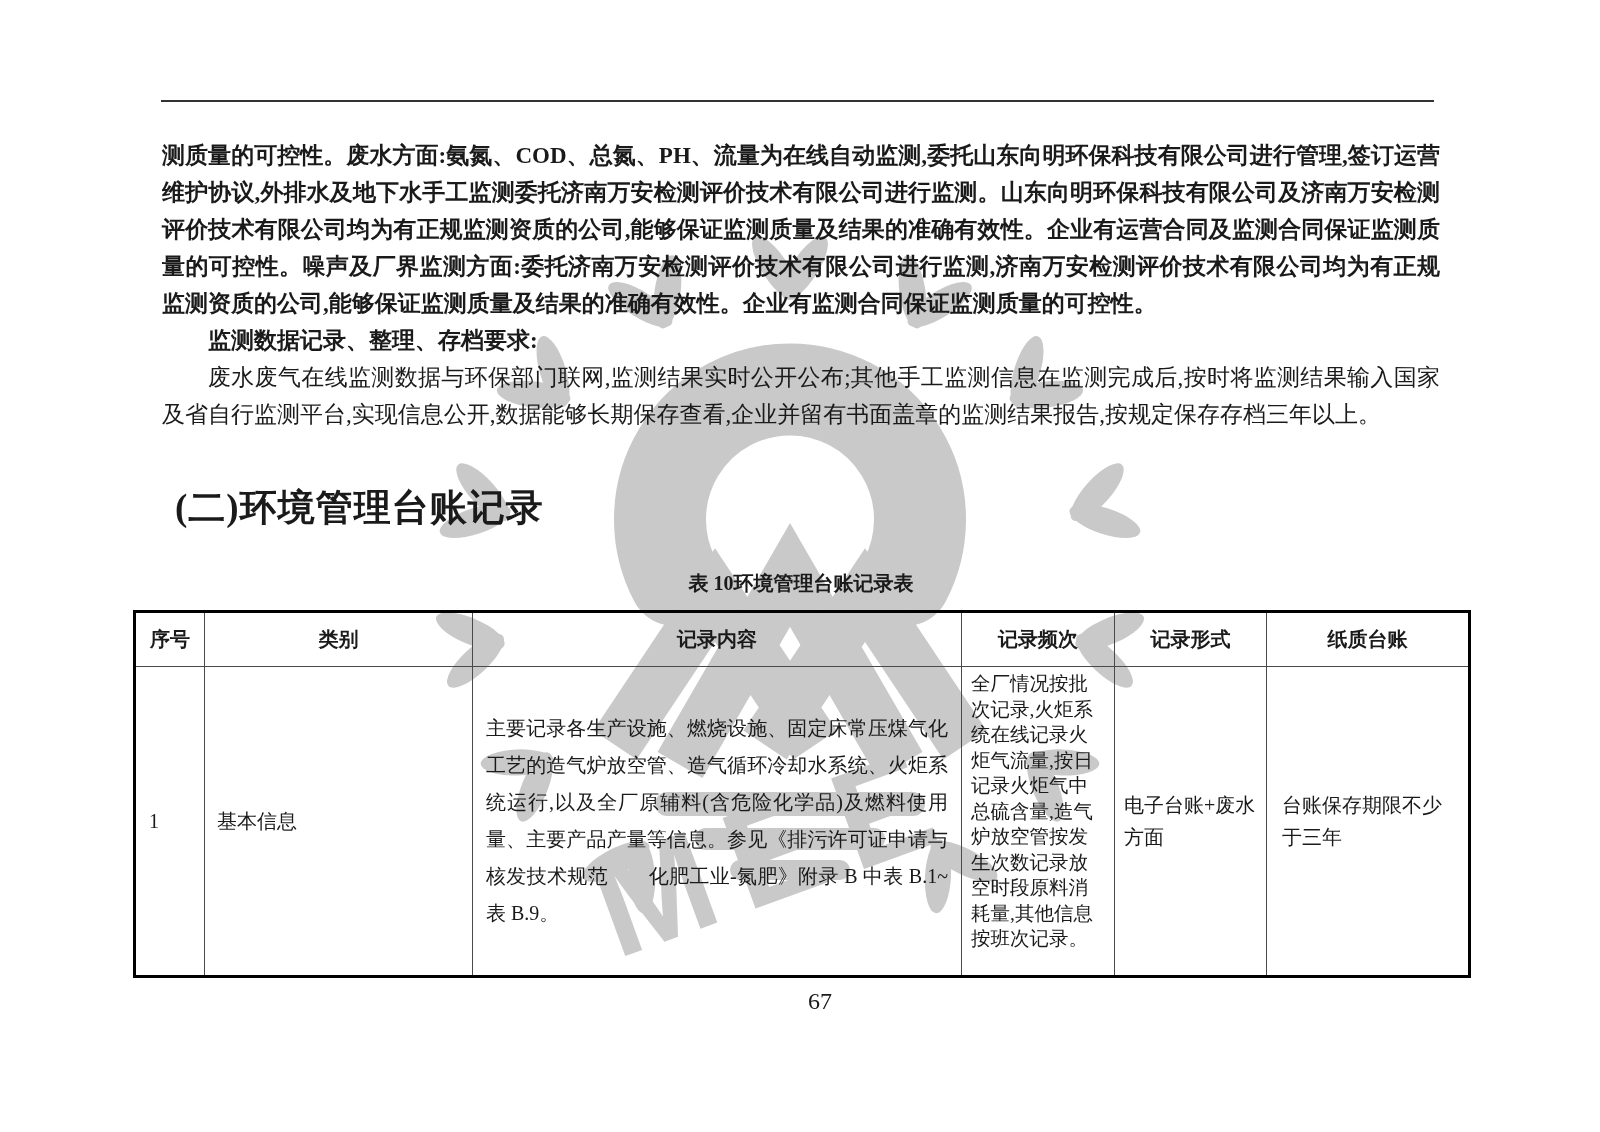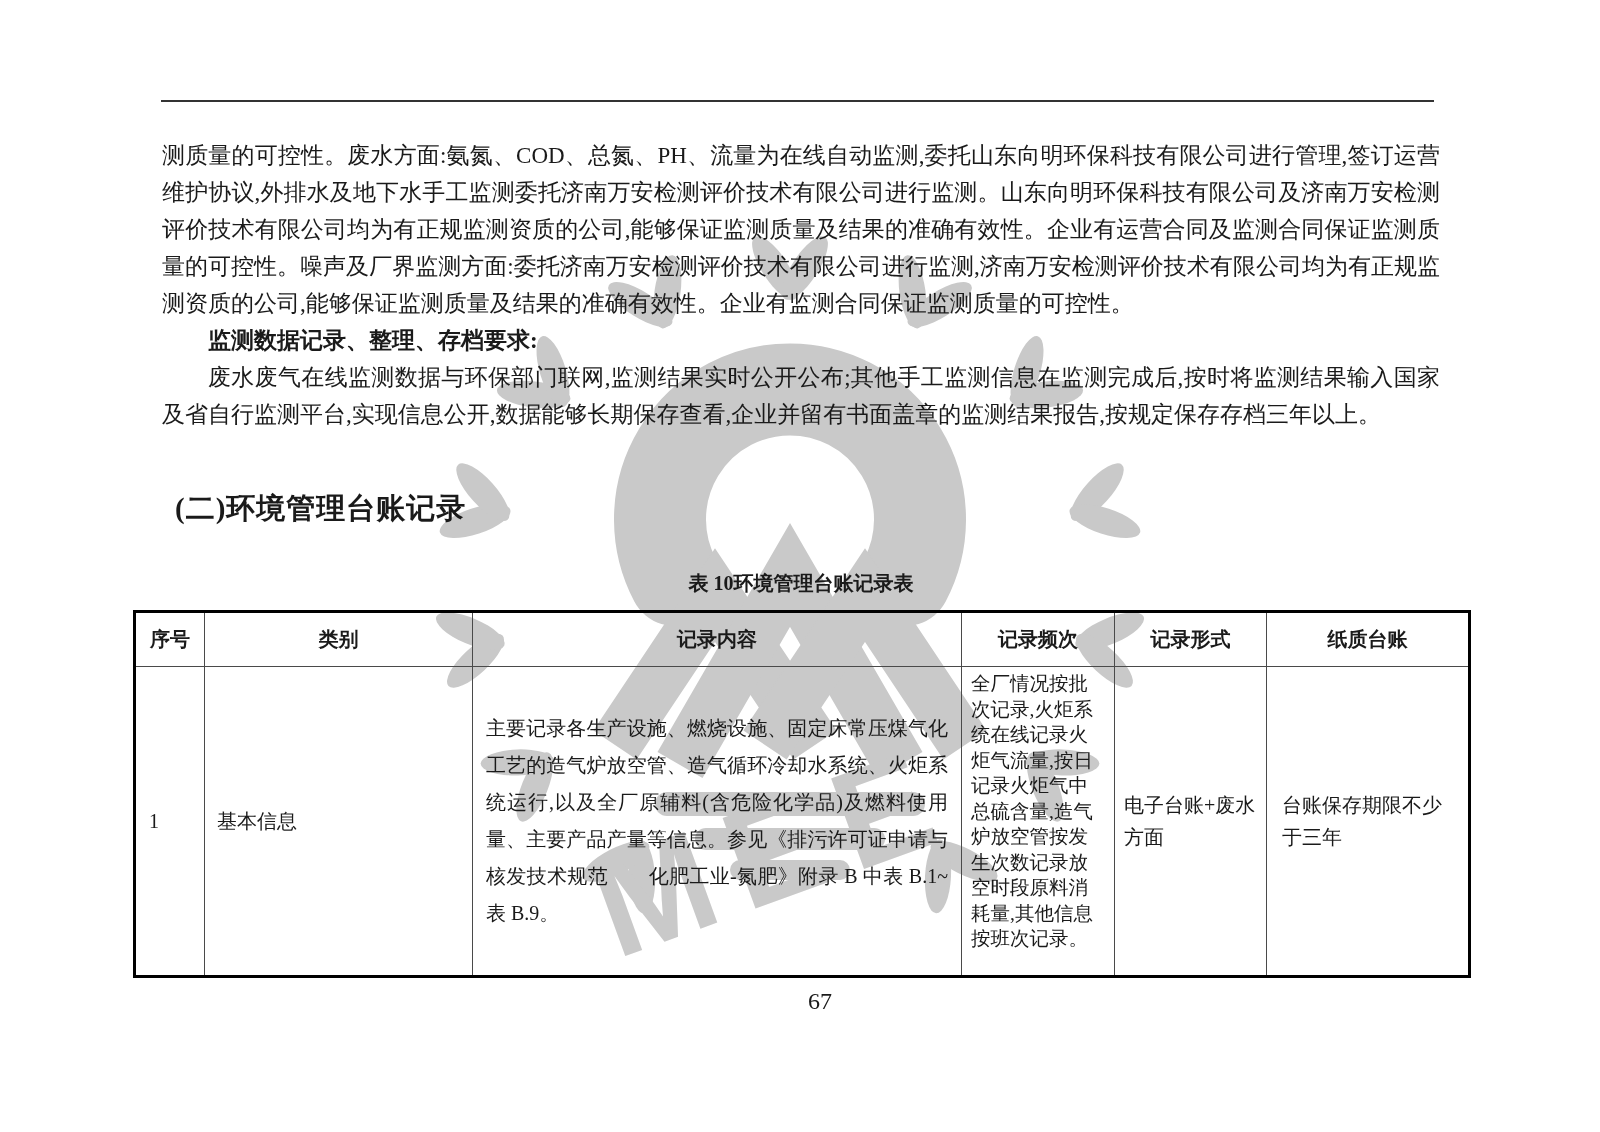--- a/index.html
+++ b/index.html
@@ -28,30 +28,30 @@
   .content{
     position:absolute;left:162px;top:0;width:1278px;height:1132px;
     z-index:1;
   }
   .para{
     position:absolute;left:0;width:1278px;
     margin:0;
     font-size:23px;line-height:37px;
     text-align:justify;text-justify:inter-character;
   }
-  .p1{top:137px;}
+  .p1{top:137px;font-weight:bold;}
   .subhead{
     position:absolute;left:0;top:322px;width:1278px;margin:0;
     font-size:23px;line-height:37px;font-weight:bold;
     text-indent:2em;
   }
   .p2{top:359px;text-indent:2em;}
   .section-heading{
     position:absolute;left:13px;top:486px;margin:0;
-    font-size:29px;line-height:44px;font-weight:bold;
+    font-size:37px;line-height:44px;font-weight:bold;
     letter-spacing:1px;
   }
   .table-caption{
     position:absolute;left:0;top:568px;width:1278px;margin:0;
     text-align:center;
     font-size:20px;line-height:30px;font-weight:bold;
   }
   .table-caption .cap-title{}
   
   table.ledger{

